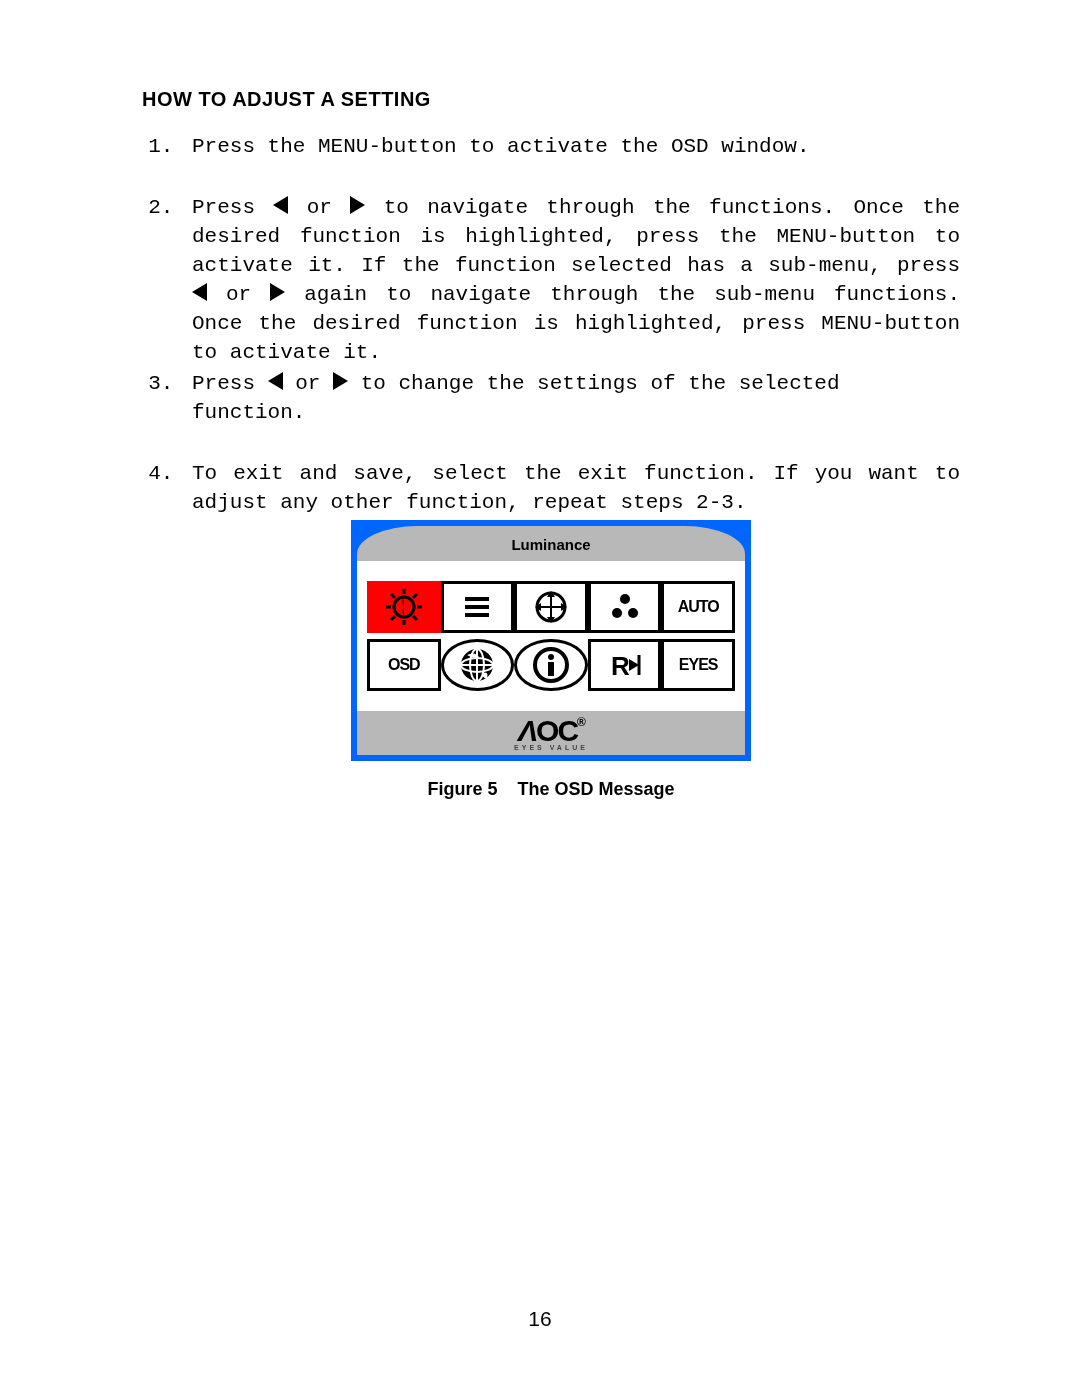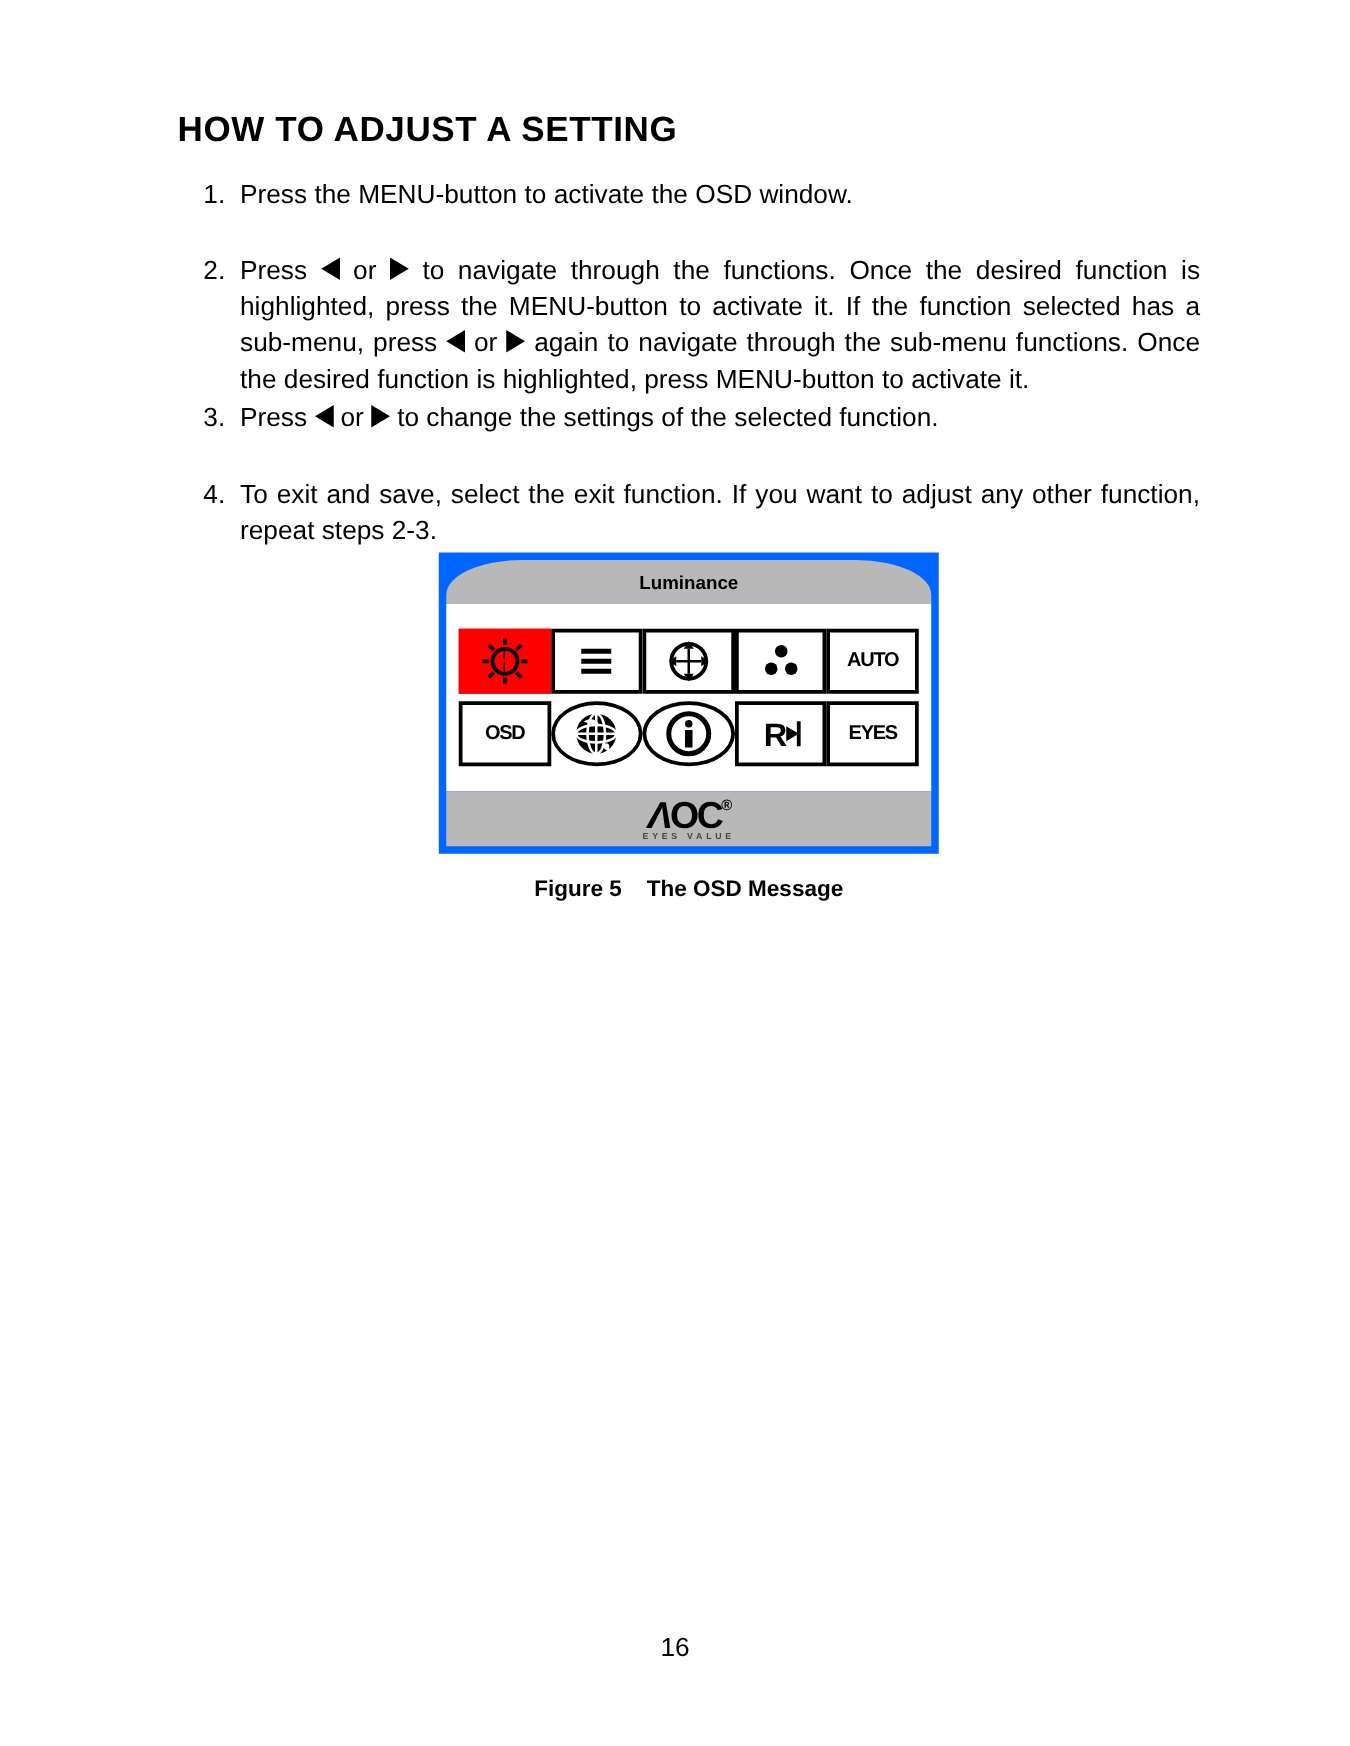--- a/index.html
+++ b/index.html
@@ -9,34 +9,35 @@
     font-family: Arial, Helvetica, sans-serif;
     width: 1080px;
     height: 1397px;
     position: relative;
     color: #000;
   }
   .page {
     padding: 88px 120px 0 142px;
   }
   h2 {
-    font-size: 28px;
+    font-size: 20px;
     font-weight: bold;
     margin: 0 0 22px 0;
     letter-spacing: 0.5px;
   }
   ol {
     margin: 0;
     padding-left: 44px;
     font-size: 21px;
     line-height: 1.38;
   }
   ol li {
     padding-left: 6px;
     margin-bottom: 2px;
+    font-family: Liberation Mono, monospace;
   }
   .just {
     text-align: justify;
     margin-top: 32px;
   }
   .tri-l, .tri-r {
     display: inline-block;
     width: 0; height: 0;
     vertical-align: -1px;
   }

